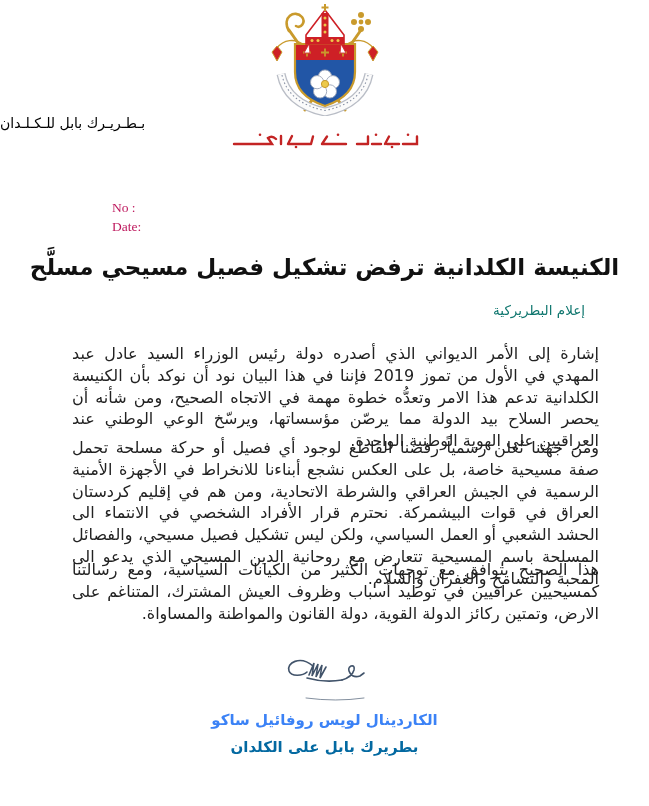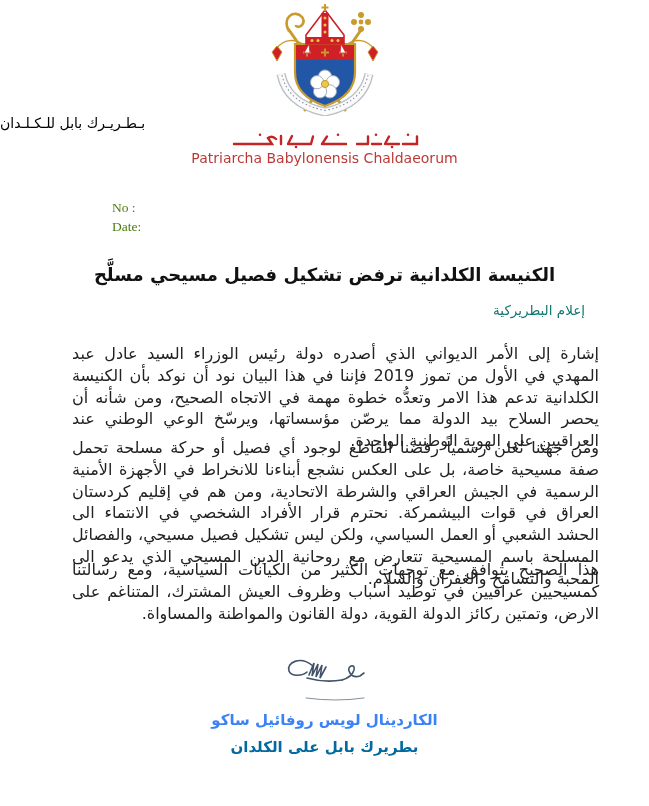--- a/index.html
+++ b/index.html
@@ -22,30 +22,30 @@
   }
   .lh-syriac{top:133px;width:100%;text-align:center;}
   .lh-latin{
     top:150px;width:100%;text-align:center;
     font-size:14px;color:#bb3a36;
   }
 
   
   .ref-left{
     top:198px;left:112px;
-    font-family:"Liberation Serif",serif;font-size:13.5px;line-height:19px;color:#4d7c0f;
+    font-family:"Liberation Serif",serif;font-size:13.5px;line-height:19px;color:#be185d;
   }
   .ref-right{
     top:196px;right:91px;text-align:right;direction:rtl;
     font-size:12.5px;line-height:20px;color:#111;
   }
 
   .letter-title{
     top:254px;width:100%;text-align:center;direction:rtl;
-    font-size:18px;font-weight:bold;color:#111;margin-top:10px;
+    font-size:23px;font-weight:bold;color:#111;
   }
   .letter-subtitle{
     top:302px;right:64px;direction:rtl;
     font-size:13.5px;color:#0f766e;
   }
 
   .body-par{
     position:absolute;left:58px;width:527px;
     direction:rtl;text-align:justify;
     font-size:16px;line-height:21.8px;color:#222;
@@ -154,21 +154,20 @@
         <circle cx="178" cy="1.8" r="1.3"></circle>
           <circle cx="162" cy="14" r="1.3"></circle>
         <circle cx="146" cy="1.8" r="1.3"></circle>
           <circle cx="108" cy="1.8" r="1.3"></circle>
         <circle cx="66" cy="14" r="1.3"></circle>
           <circle cx="30" cy="1.8" r="1.3"></circle>
       </g>
     </svg>
   </div>
 
-  <div class="abs lh-latin">Patriarcha Babylonensis Chaldaeorum</div>
 
   <div class="abs ref-left">
     <div>No :</div>
     <div>Date:</div>
   </div>
 
   <div class="abs letter-title">الكنيسة الكلدانية ترفض تشكيل فصيل مسيحي مسلَّح</div>
   <div class="abs letter-subtitle">إعلام البطريركية</div>
 
   <p class="body-par p1">إشارة إلى الأمر الديواني الذي أصدره دولة رئيس الوزراء السيد عادل عبد المهدي في الأول من تموز 2019 فإننا في هذا البيان نود أن نوكد بأن الكنيسة الكلدانية تدعم هذا الامر وتعدُّه خطوة مهمة في الاتجاه الصحيح، ومن شأنه أن يحصر السلاح بيد الدولة مما يرصّن مؤسساتها، ويرسّخ الوعي الوطني عند العراقيين على الهوية الوطنية الواحدة.</p>

